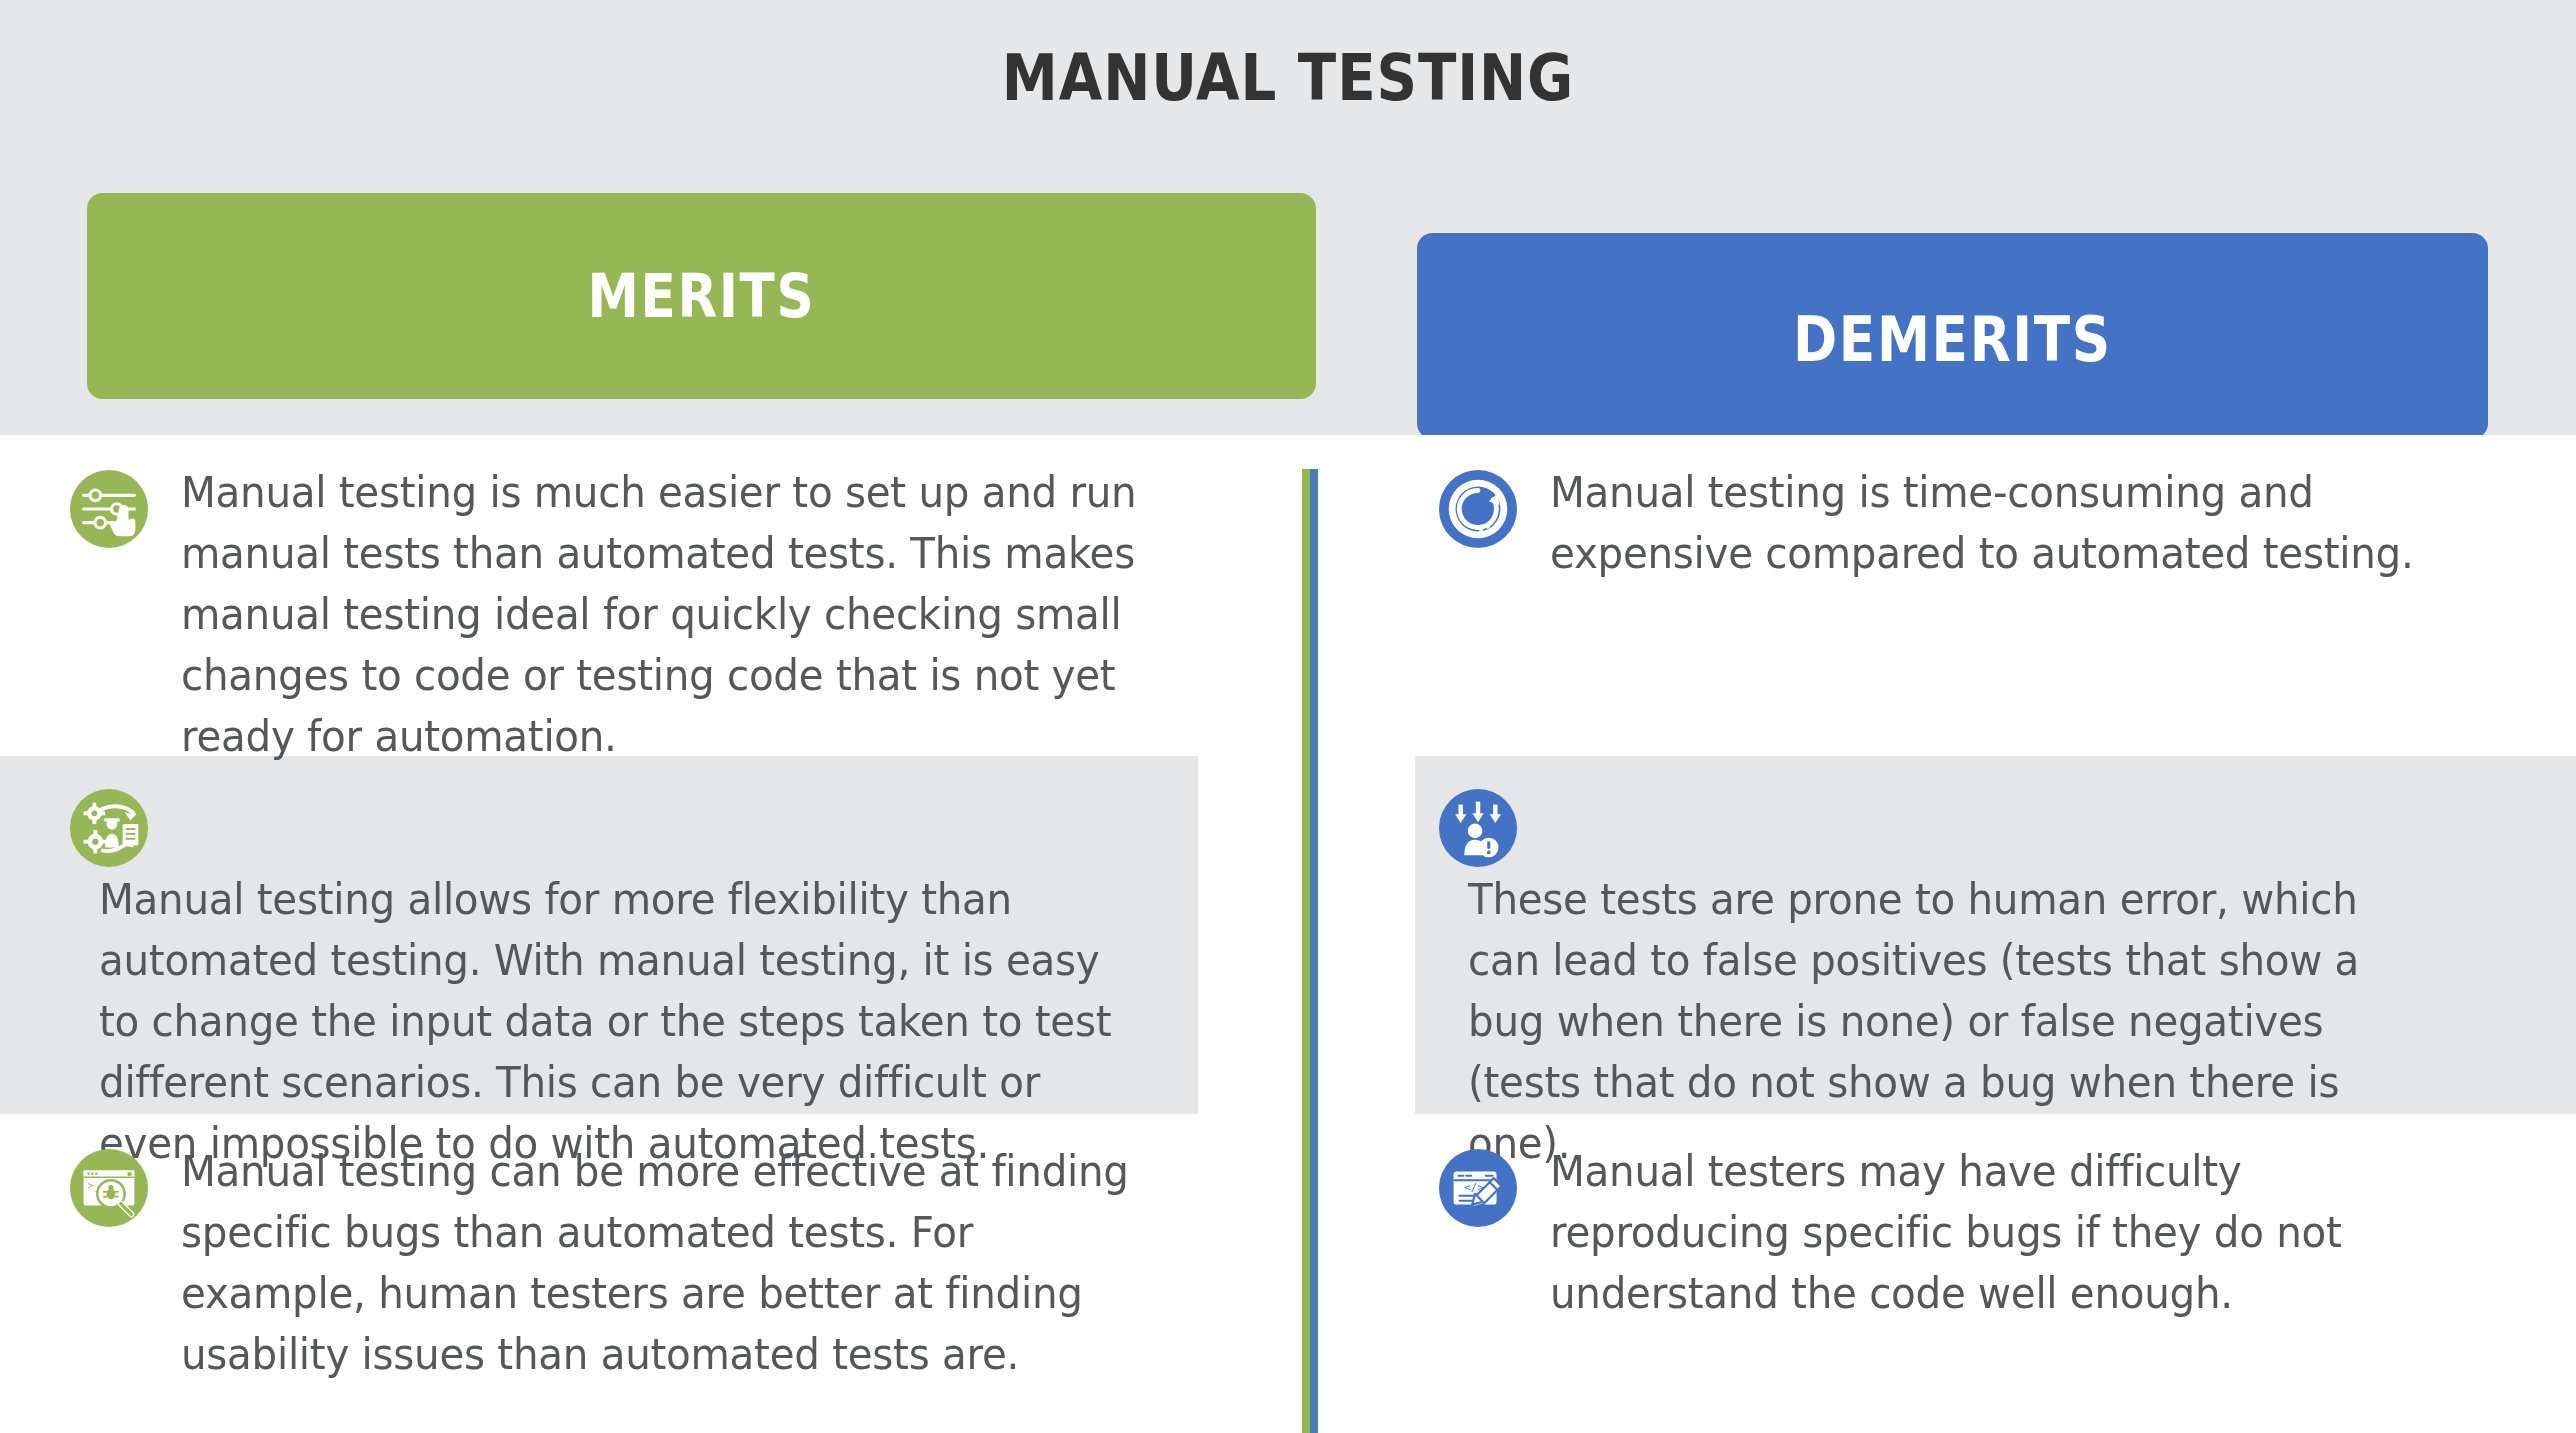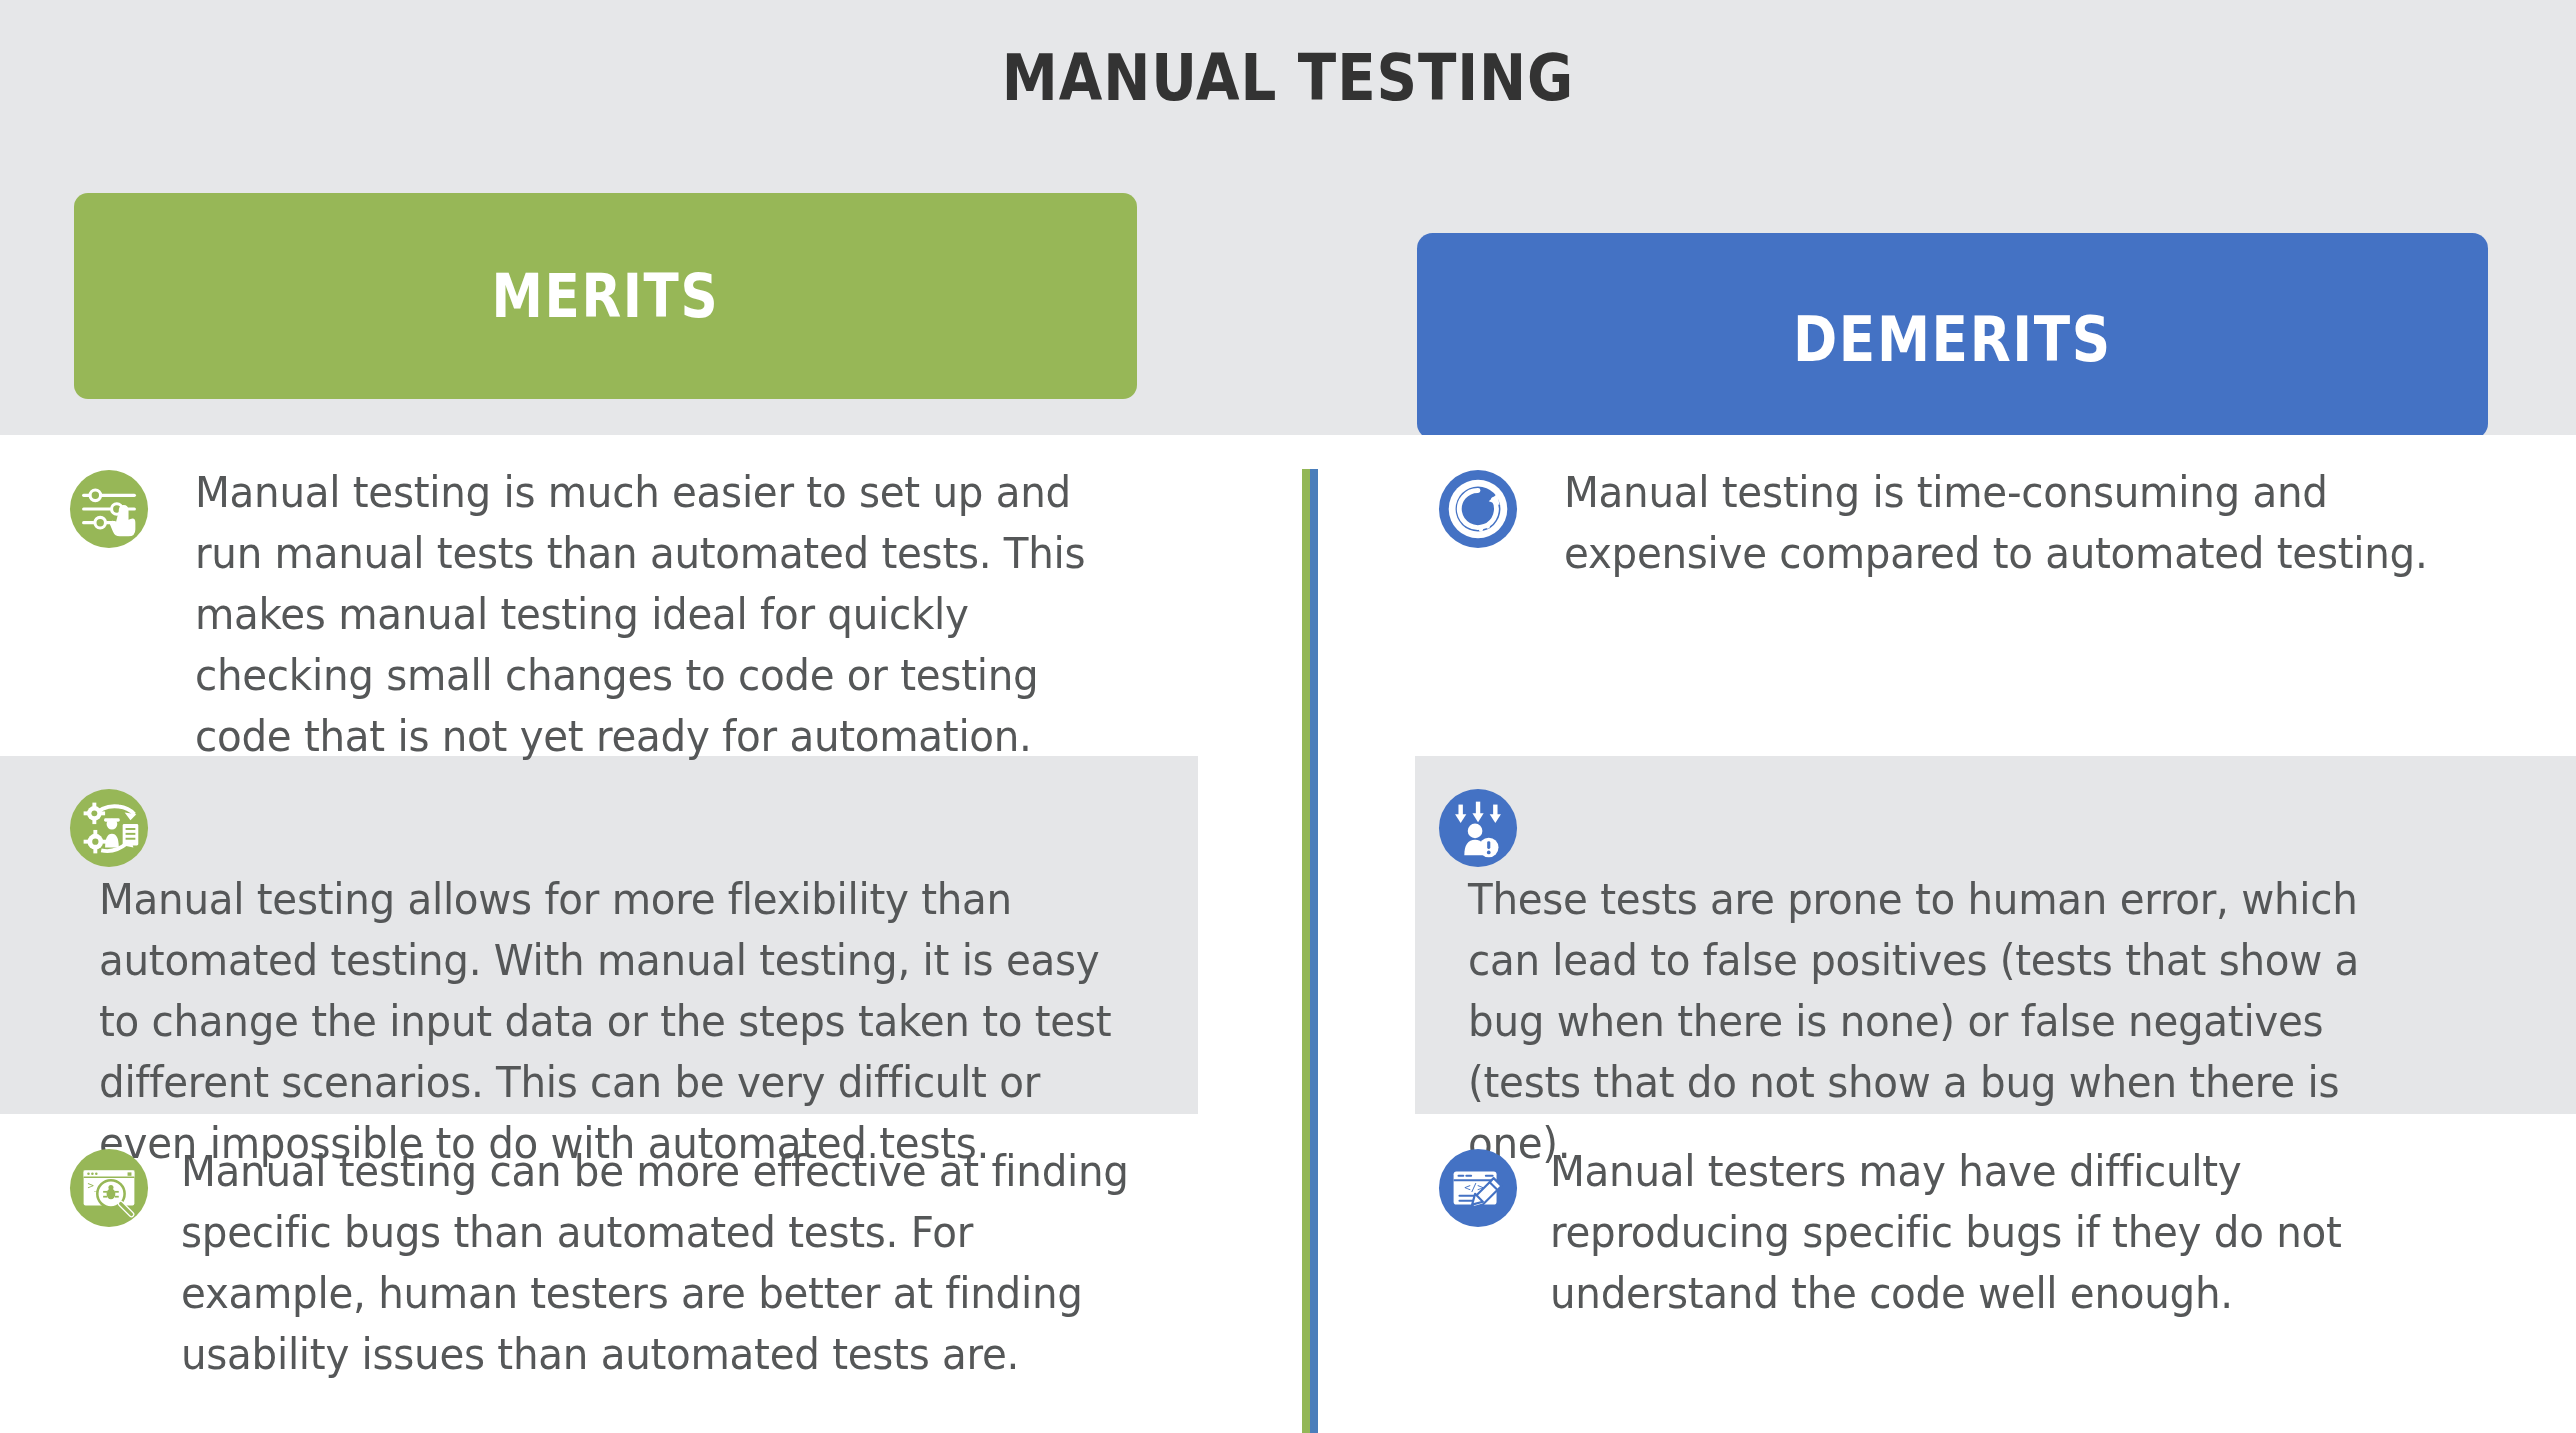--- a/index.html
+++ b/index.html
@@ -50,23 +50,22 @@
     justify-content: center;
   }
   .banner-label {
     color: #ffffff;
     font-size: 60px;
     font-weight: bold;
     letter-spacing: 1.9px;
     transform: scaleX(0.86);
   }
   .banner-merits {
-    left: 74px;
-    width: 1063px;
-    border-radius: 14px;
+    left: 87px;
+    width: 1229px;
   }
   .banner-demerits {
     left: 1417px;
     width: 1071px;
   }
   .banner-demerits .banner-label {
     font-size: 62px;
     position: relative;
     top: 3.9px;
   }
@@ -118,21 +117,21 @@
 
   
   .row {
     position: absolute;
     display: flex;
     align-items: flex-start;
   }
   .col-left  { left: 68px;   width: 1139px; }
   .col-right { left: 1437px; width: 1081px; }
 
-  .row-1 { top: 27px; gap: 14px; }
+  .row-1 { top: 27px; }
   .row-2 { top: 346px; flex-direction: column; }
   .row-3 { top: 706px; }
 
   .icon-wrap {
     width: 82px;
     height: 82px;
     flex: 0 0 82px;
     margin-top: 5.8px;
   }
   .icon-wrap svg { display: block; width: 82px; height: 82px; }

